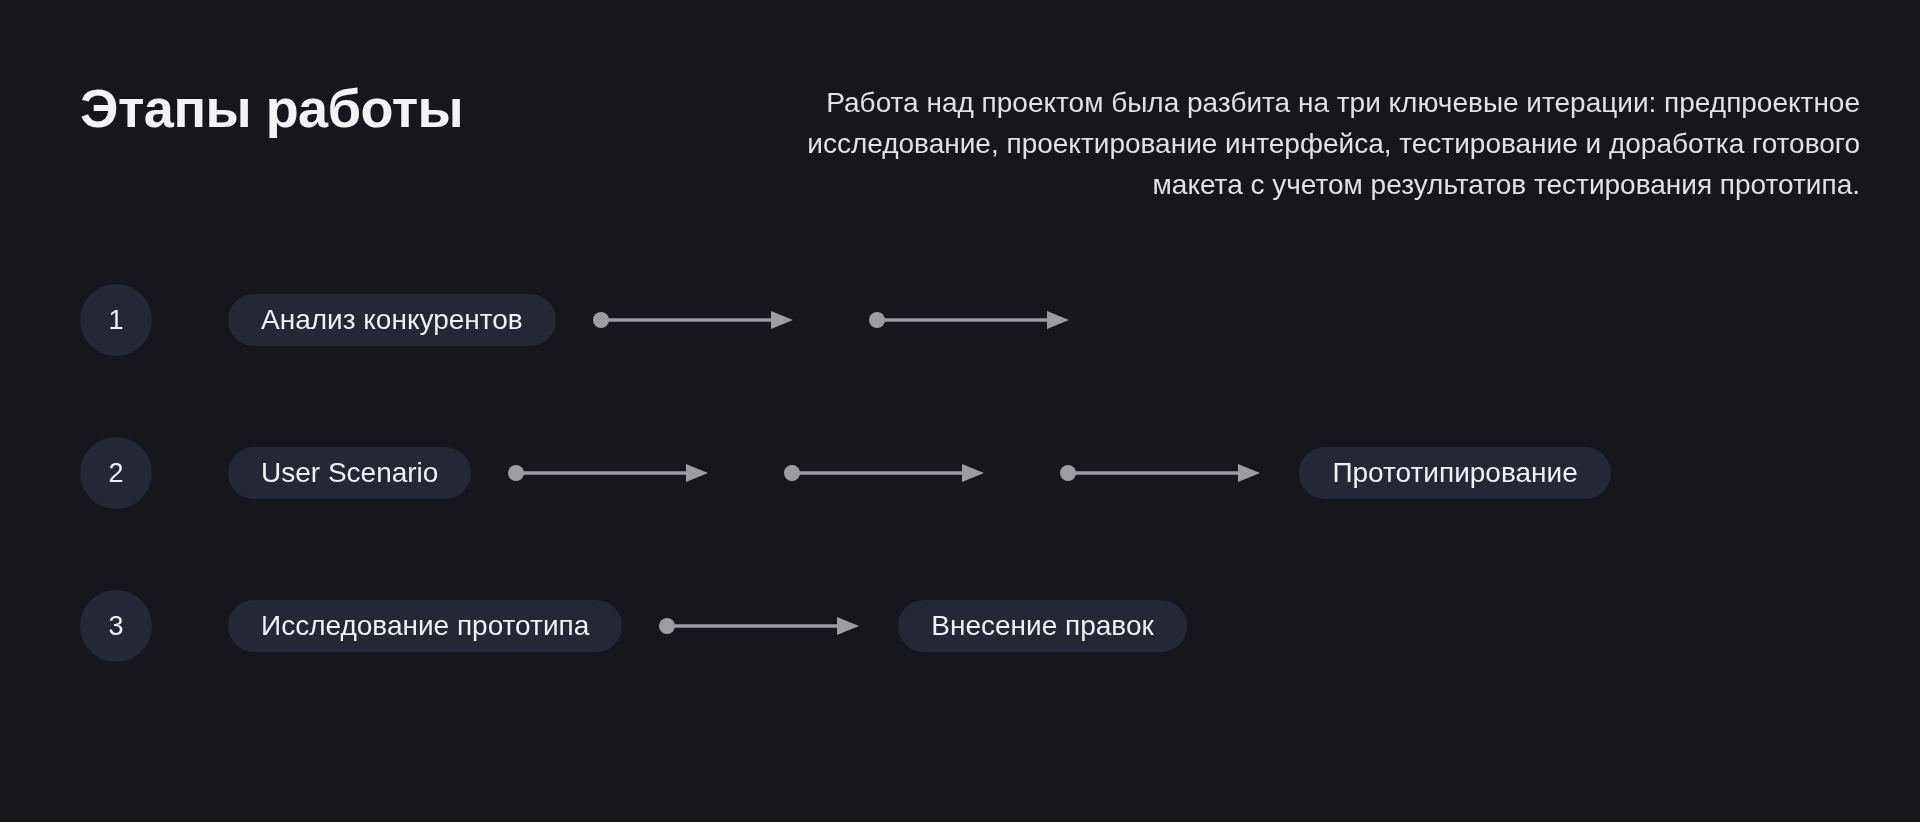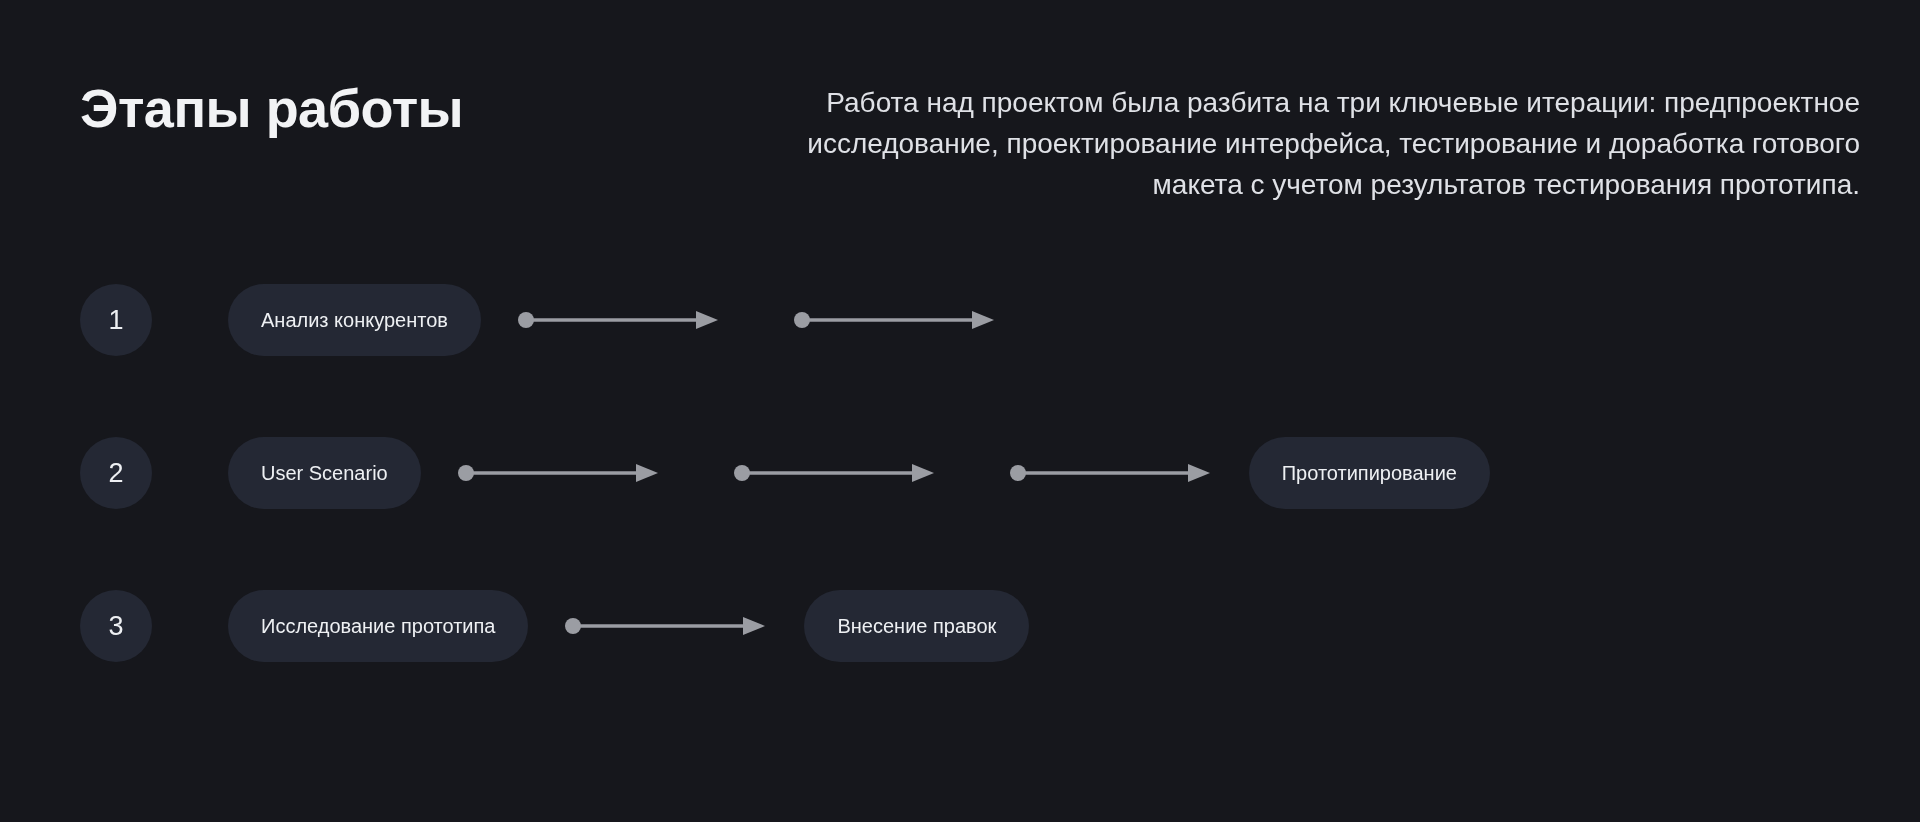--- a/index.html
+++ b/index.html
@@ -55,25 +55,25 @@
     background:var(--pill-bg);
     color:var(--pill-text);
     font-size:27px;
     display:flex;
     align-items:center;
     justify-content:center;
     margin-right:76px;
     flex:0 0 auto;
   }
   .pill{
-    height:72px;
+    height:52px;
     border-radius:36px;
     background:var(--pill-bg);
     color:var(--pill-text);
-    font-size:20px;
+    font-size:28px;
     display:flex;
     align-items:center;
     padding:0 33px;
     white-space:nowrap;
     flex:0 0 auto;
   }
   .pill + .arrow, .arrow + .pill, .num + .pill{}
   .gap{width:36px;flex:0 0 auto;}
   .arrow{flex:0 0 auto;display:block;}
   .arrow circle{fill:var(--arrow);}

